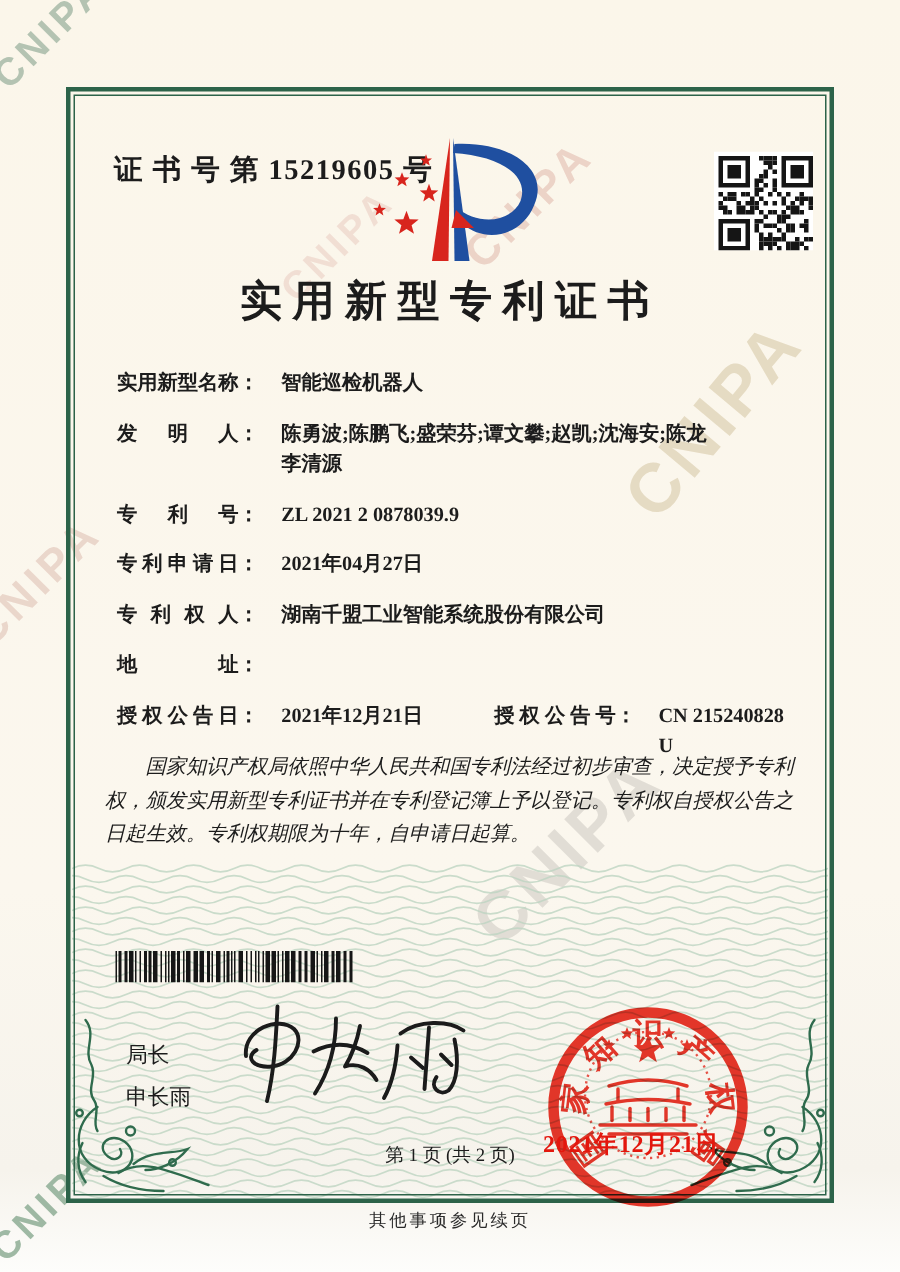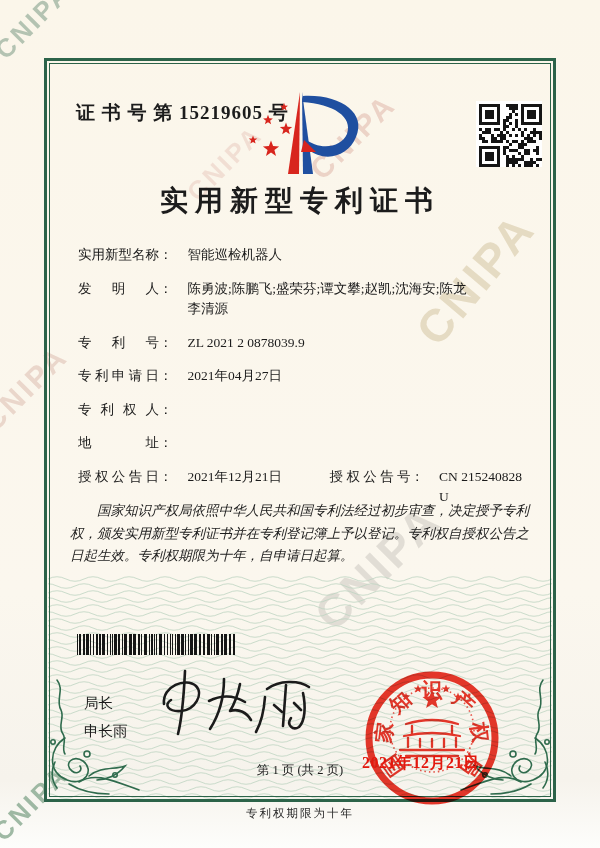--- a/index.html
+++ b/index.html
@@ -24,21 +24,21 @@
   .wm7{left:178px;top:148px;font-size:26px;color:#e6c3b8;opacity:.45}
   
   .certno{position:absolute;left:76px;top:100px;font-size:19px;font-weight:600;
     letter-spacing:1px;z-index:3}
   .logo{position:absolute;left:240px;top:88px;z-index:3}
   .qr{position:absolute;left:476px;top:101px;z-index:3;line-height:0}
   .title{position:absolute;left:0;right:0;top:182px;text-align:center;font-size:28px;
     font-weight:bold;letter-spacing:7px;z-index:3}
   
   .fields{position:absolute;left:78px;top:245px;width:454px;font-size:13.5px;
-    font-weight:400;z-index:3}
+    font-weight:700;z-index:3}
   .frow{display:flex;align-items:flex-start;margin-bottom:13px;line-height:20.5px}
   .flabel{display:inline-block;width:81px;flex:none;text-align:justify;text-align-last:justify}
   .fcolon{flex:none}
   .fvalue{white-space:pre-line;margin-left:15px}
   .gdate{width:142px;flex:none}
   
   .fbody{position:absolute;left:70px;top:500px;width:462px;font-size:13.5px;
     line-height:22.5px;font-style:italic;z-index:3}
   .fbody p{margin:0;text-indent:2em}
   
@@ -321,20 +321,21 @@
     <span class="fvalue">ZL 2021 2 0878039.9</span>
   </div>
   <div class="frow">
     <span class="flabel">专利申请日</span>
       <span class="fcolon">：</span>
     <span class="fvalue">2021年04月27日</span>
   </div>
   <div class="frow">
     <span class="flabel">专利权人</span>
       <span class="fcolon">：</span>
+    <span class="fvalue">湖南千盟工业智能系统股份有限公司</span>
   </div>
   <div class="frow">
     <span class="flabel">地址</span>
       <span class="fcolon">：</span>
   </div>
   <div class="frow">
     <span class="flabel">授权公告日</span>
       <span class="fcolon">：</span>
     <span class="fvalue gdate">2021年12月21日</span>
     <span class="flabel">授权公告号</span>
@@ -454,13 +455,13 @@
         <text x="117.9" y="50.1" fill="#e8291c" font-size="20.5" font-weight="bold" text-anchor="middle" dominant-baseline="central" transform="rotate(41.66666666666666 117.9 50.1)">产</text>
         <text x="133.7" y="80.4" fill="#e8291c" font-size="20.5" font-weight="bold" text-anchor="middle" dominant-baseline="central" transform="rotate(83.33333333333331 133.7 80.4)">权</text>
         <text x="125.3" y="113.5" fill="#e8291c" font-size="20.5" font-weight="bold" text-anchor="middle" dominant-baseline="central" transform="rotate(125 125.3 113.5)">局</text>
       </g>
   </svg>
 </div>
 
 <div class="sealdate">2021年12月21日</div>
 
 <div class="pagenum">第 1 页 (共 2 页)</div>
-<div class="note">专利权期限为十年</div>
+<div class="note">其他事项参见续页</div>
 
 </body></html>

